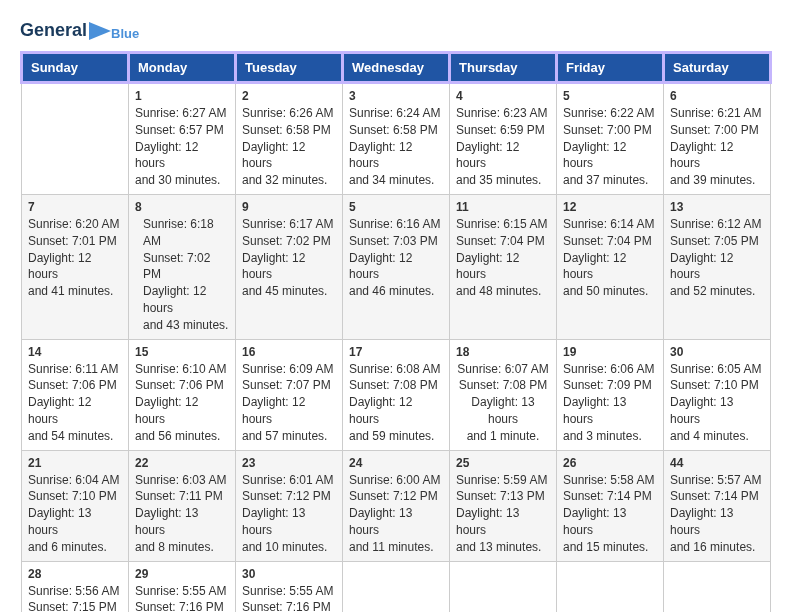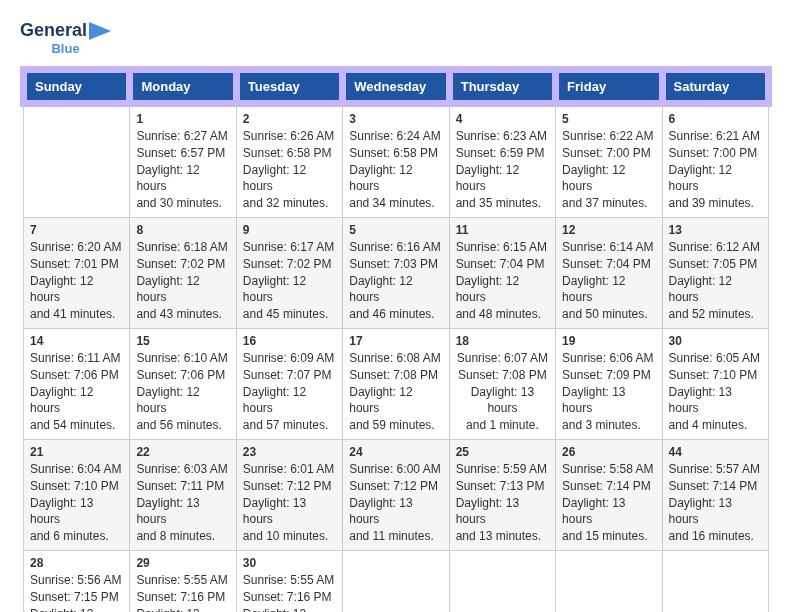--- a/index.html
+++ b/index.html
@@ -35,21 +35,21 @@
     .calendar {
       width: 100%;
       border-collapse: collapse;
     }
     .calendar th {
       background-color: #2055a4;
       color: #fff;
       text-align: left;
       padding: 6px 8px;
       font-size: 13px;
-      border: 7px solid #c4b5fd;
+      border: 3px solid #c4b5fd;
     }
     .calendar td {
       vertical-align: top;
       padding: 5px 6px;
       border: 1px solid #ccc;
       width: calc(100% / 7);
       min-height: 80px;
       font-size: 10.5px;
       color: #333;
       background: #fff;
@@ -69,21 +69,21 @@
     }
     .empty-cell {
       background: #fff !important;
     }
   </style>
 </head>
 <body>
 
 <div class="header-area">
   <div class="logo">
-<div style="display:flex;flex-direction:column;align-items:center;margin-right:4px;">
+<div style="display:flex;flex-direction:row;align-items:flex-end;margin-right:4px;">
   <div style="display:flex;align-items:center;">
     <span style="font-size:18px;font-weight:bold;color:#1a3a5c;">General</span>
     <svg width="22" height="18" viewBox="0 0 22 18" style="margin-left:2px;">
       <polygon points="0,0 22,9 0,18" fill="#4a90d9"></polygon>
     </svg>
   </div>
   <span style="font-size:13px;font-weight:bold;color:#4a90d9;">Blue</span>
 </div>
 </div>
   <div class="title-area">
@@ -153,21 +153,21 @@
       <tr>
         <td>
           <div class="day-number">7</div>
           <div class="day-detail" style="white-space: pre-line;">Sunrise: 6:20 AM
 Sunset: 7:01 PM
 Daylight: 12 hours
 and 41 minutes.</div>
         </td>
         <td>
           <div class="day-number">8</div>
-          <div class="day-detail" style="white-space: pre-line;">Sunrise: 6:18 AM
+          <div class="day-detail" style="white-space: pre-line; margin-left: 8px;">Sunrise: 6:18 AM
 Sunset: 7:02 PM
 Daylight: 12 hours
 and 43 minutes.</div>
         </td>
         <td>
           <div class="day-number">9</div>
           <div class="day-detail" style="white-space: pre-line;">Sunrise: 6:17 AM
 Sunset: 7:02 PM
 Daylight: 12 hours
 and 45 minutes.</div>

